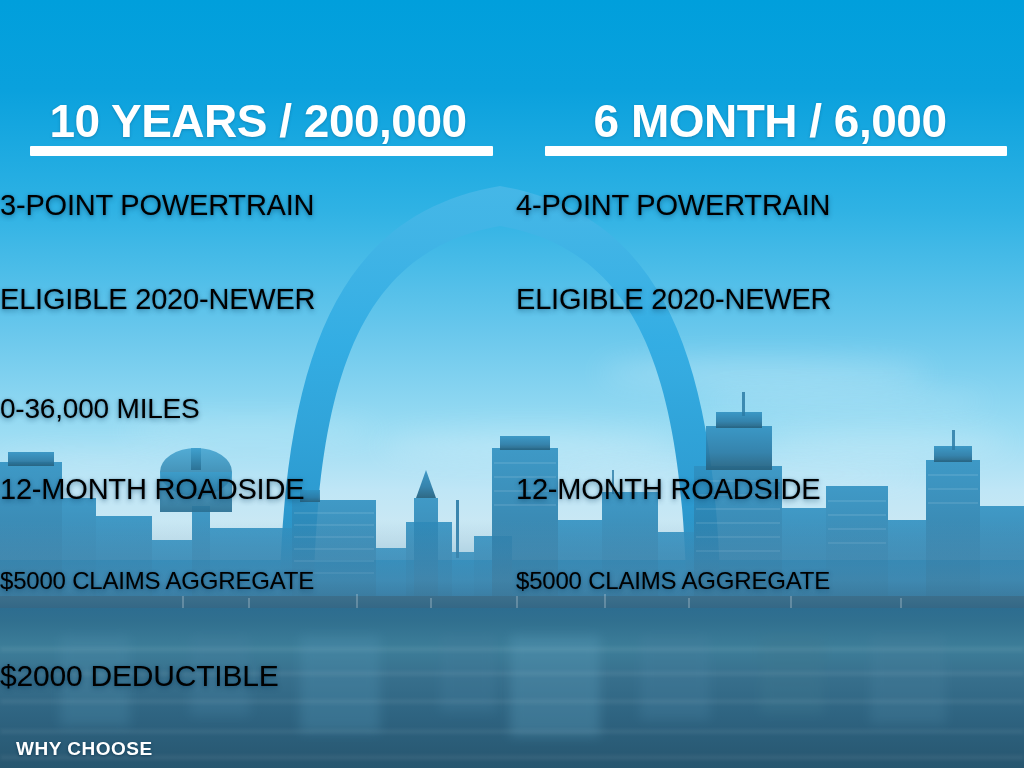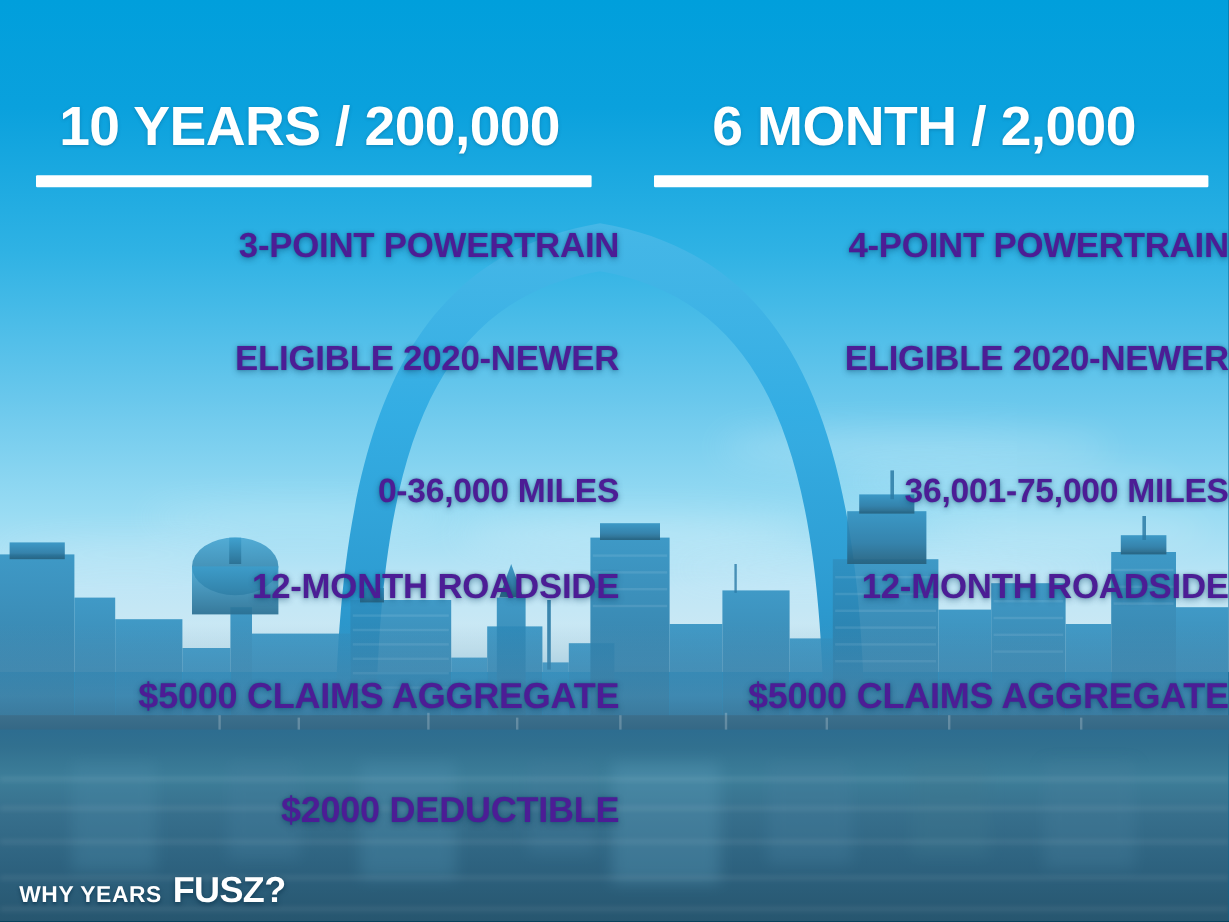--- a/index.html
+++ b/index.html
@@ -97,21 +97,21 @@
     left: 0; top: 0;
     width: 1024px; height: 768px;
   }
 
   .col { position: absolute; top: 0; height: 768px; }
   #col-left  { left: 0px;   width: 516px; }
   #col-right { left: 516px; width: 508px; }
 
   .heading {
     position: absolute;
-    top: 80px;
+    top: 96px;
     width: 100%;
     text-align: center;
     color: #ffffff;
     font-size: 46px;
     font-weight: bold;
     letter-spacing: -0.5px;
     line-height: 50px;
     text-shadow: 0 1px 3px rgba(0,60,95,0.30);
     white-space: nowrap;
   }
@@ -121,39 +121,39 @@
     height: 10px;
     background: #ffffff;
     border-radius: 1px;
   }
   #rule-left  { left: 30px;  width: 463px; }
   #rule-right { left: 29px;  width: 462px; }
 
   .feature {
     position: absolute;
     width: 100%;
-    text-align: right;
-    color: #4c1d95;
-    font-weight: bold;
+    text-align: left;
+    color: #000000;
+    font-weight: normal;
     font-size: 29px;
     line-height: 34px;
     letter-spacing: -0.2px;
     white-space: nowrap;
     text-shadow: 0 2px 5px rgba(0,55,90,0.45), 0 0 2px rgba(0,55,90,0.35);
   }
   .r0 { top: 188px; }
   .r1 { top: 282px; }
   .r2 { top: 392px; }
   .r3 { top: 472px; }
   .r4 { top: 564px; }
   .r5 { top: 659px; }
 
   
   #col-left  .r2, #col-right .r2 { font-size: 28px; }
-  #col-left  .r4, #col-right .r4 { font-size: 30px; }
+  #col-left  .r4, #col-right .r4 { font-size: 24px; }
   #col-left  .r5, #col-right .r5 { font-size: 30px; }
 
   
   #footer {
     position: absolute;
     left: 16px;
     bottom: 8px;
     display: flex;
     align-items: baseline;
     gap: 9px;
@@ -337,28 +337,26 @@
       <div class="rule" id="rule-left"></div>
       <div class="feature r0">3-POINT POWERTRAIN</div>
       <div class="feature r1">ELIGIBLE 2020-NEWER</div>
       <div class="feature r2">0-36,000 MILES</div>
       <div class="feature r3">12-MONTH ROADSIDE</div>
       <div class="feature r4">$5000 CLAIMS AGGREGATE</div>
       <div class="feature r5">$2000 DEDUCTIBLE</div>
     </div>
 
     <div class="col" id="col-right">
-      <div class="heading">6 MONTH / 2,000</div>
+      <div class="heading">6 MONTH / 6,000</div>
       <div class="rule" id="rule-right"></div>
       <div class="feature r0">4-POINT POWERTRAIN</div>
       <div class="feature r1">ELIGIBLE 2020-NEWER</div>
-      <div class="feature r2">36,001-75,000 MILES</div>
       <div class="feature r3">12-MONTH ROADSIDE</div>
       <div class="feature r4">$5000 CLAIMS AGGREGATE</div>
     </div>
 
     <div id="footer">
-      <span id="why-choose">WHY YEARS</span>
-      <span id="fusz">FUSZ?</span>
+      <span id="why-choose">WHY CHOOSE</span>
     </div>
 
   </div>
 </div>
 
 </body></html>

